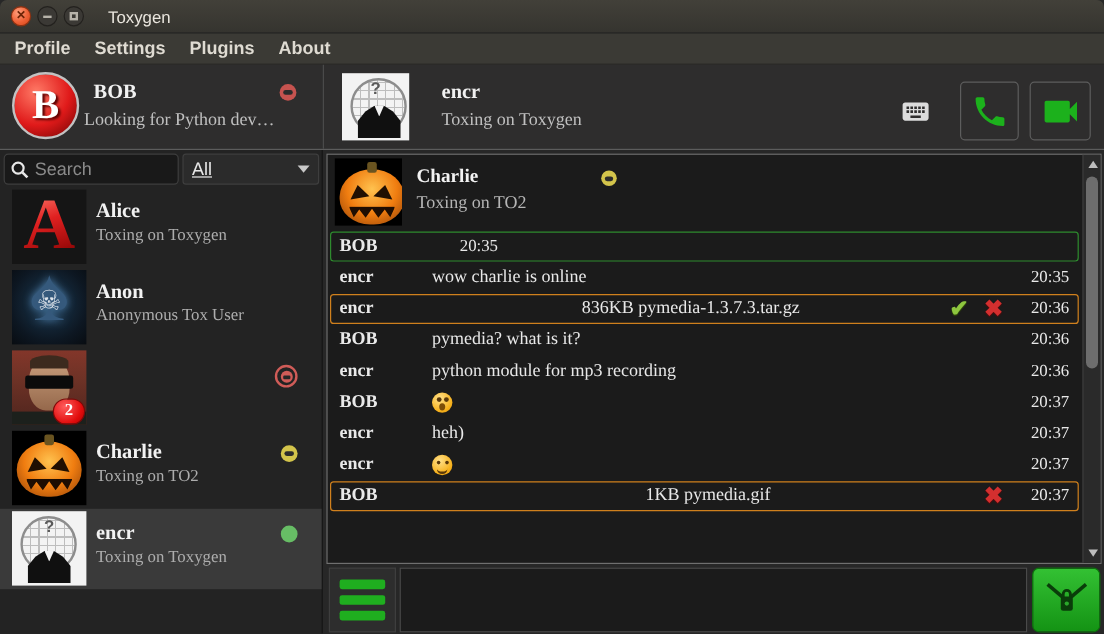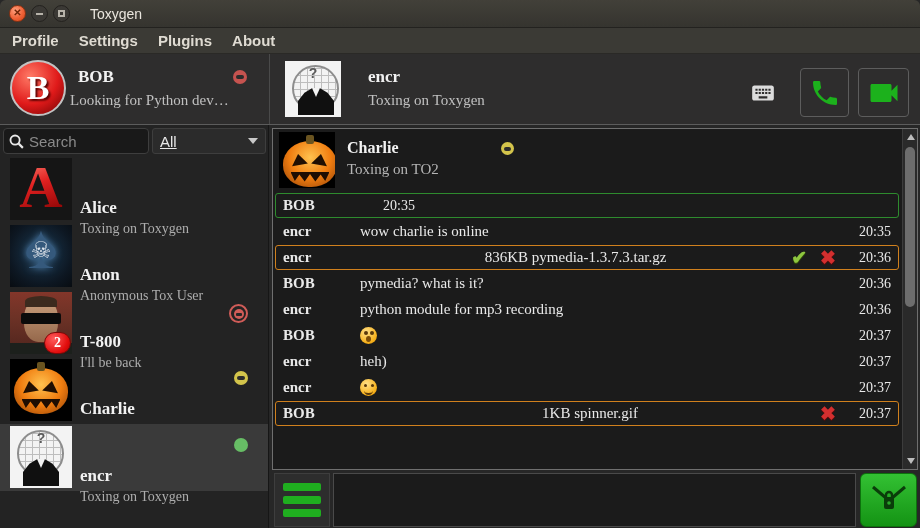--- a/index.html
+++ b/index.html
@@ -64,21 +64,21 @@
     color:#ddd; font-size:15px; font-family:"Liberation Sans",sans-serif; }
   .search-box input::placeholder { color:#8a8a8a; }
   .filter-box { position:absolute; left:152px; top:3px; width:114px; height:26px; background:#2b2b2b;
     border:1px solid #3e3e3e; border-radius:3px; display:flex; align-items:center; padding:0 7px; cursor:pointer; }
   .filter-label { flex:1; color:#e8e8e8; font-size:15px;text-decoration:underline; }
   .caret-down { width:0; height:0; border-left:5px solid transparent; border-right:5px solid transparent; border-top:6px solid #c8c8c8; }
 
   .contact-list { position:absolute; left:0; top:31px; width:268px; }
   .contact-row { position:relative; height:67px; display:flex; padding:2px 0 0 10px; cursor:pointer; }
   .contact-row.selected { background:#3a3a3a; }
-  .c-texts { margin-left:8px; padding-top:8px;margin-top:32px; }
+  .c-texts { margin-left:8px; padding-top:8px; }
   .c-name { font-family:"Liberation Serif",serif; font-weight:bold; font-size:17px; color:#f2f2f2; }
   .c-status { font-family:"Liberation Serif",serif; font-size:14px; color:#adadad; margin-top:3px; }
   .contact-row .status-icon { position:absolute; right:20px; top:14px; }
   .badge { position:absolute; left:44px; top:42px; min-width:27px; height:22px; border-radius:11px;
     background:radial-gradient(circle at 35% 30%, #ff5c5c, #e20d0d 65%, #ae0000);
     border:1px solid #7e0808; color:#fff; font-weight:bold; font-size:14px;
     display:flex; align-items:center; justify-content:center; font-family:"Liberation Serif",serif; }
 
   
   .av { position:relative; width:62px; height:62px; flex:none; overflow:hidden; }
@@ -265,24 +265,20 @@
     </div>
 
   </div>
 
   <div class="contact-row">
     <div class="av av-terminator">
       <span class="a1"></span>
       <span class="a2"></span>
       <span class="a3"></span>
     </div>
-    <div class="c-texts">
-      <div class="c-name">T-800</div>
-      <div class="c-status">I'll be back</div>
-    </div>
     <span class="st status-icon st-busy-new"></span>
     <span class="badge">2</span>
   </div>
 
   <div class="contact-row">
     <div class="av av-pumpkin">
       <span class="a1"></span>
       <span class="a2"></span>
       <span class="a3"></span>
     </div>
@@ -377,21 +373,21 @@
 
   <div class="msg-row">
     <span class="m-sender">encr</span>
     <span class="m-content"><span class="emoji emoji-smile"></span></span>
     <span class="m-actions"></span>
     <span class="m-time">20:37</span>
   </div>
 
   <div class="msg-row file outgoing">
     <span class="m-sender">BOB</span>
-    <span class="m-content centered">1KB spinner.gif</span>
+    <span class="m-content centered">1KB pymedia.gif</span>
     <span class="m-actions">
           <span class="act act-decline">✖</span>
         </span>
     <span class="m-time">20:37</span>
   </div>
 </div>
   <div class="vscroll">
     <div class="scroll-up">
         <span class="tri-up"></span>
       </div>

